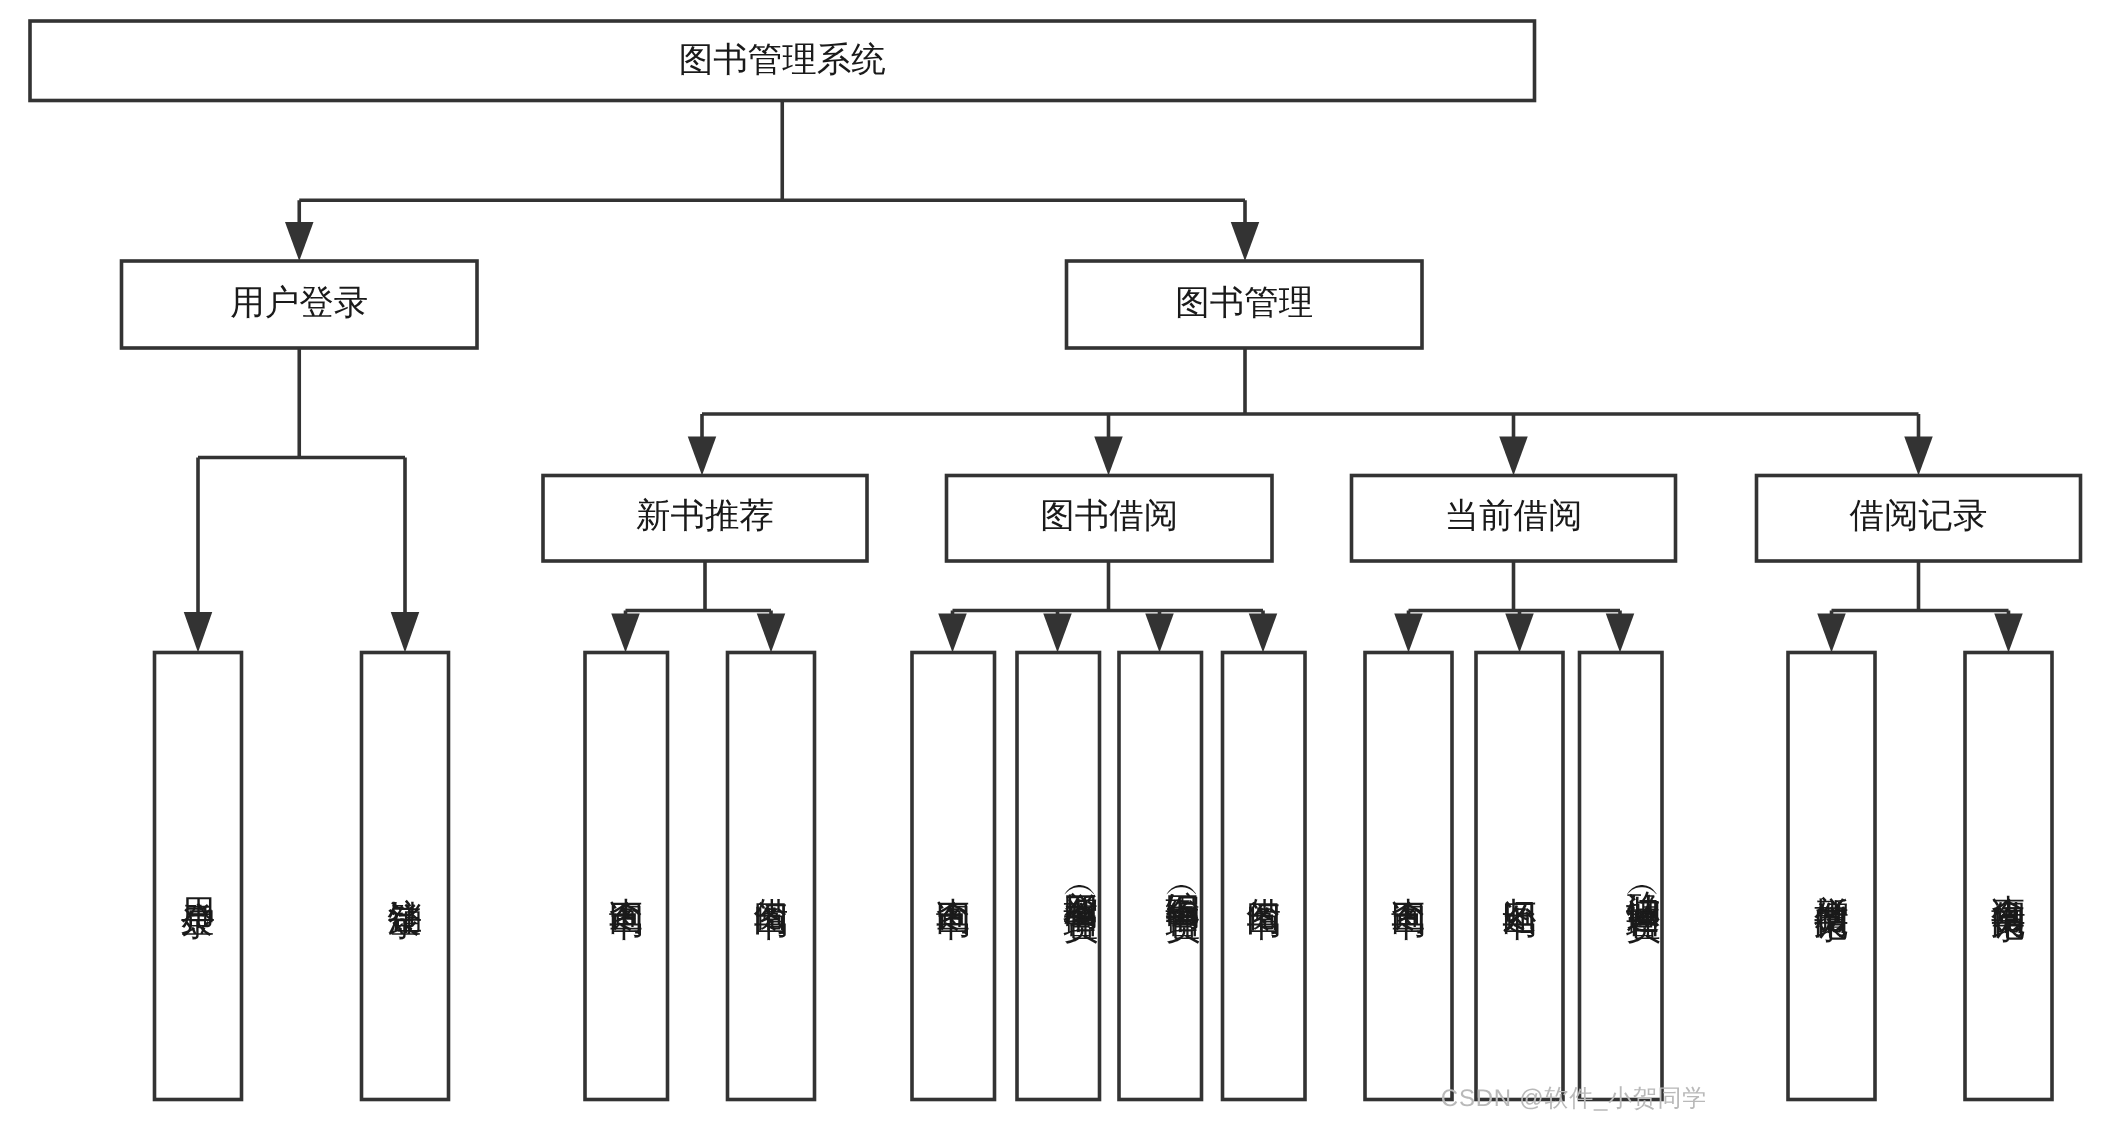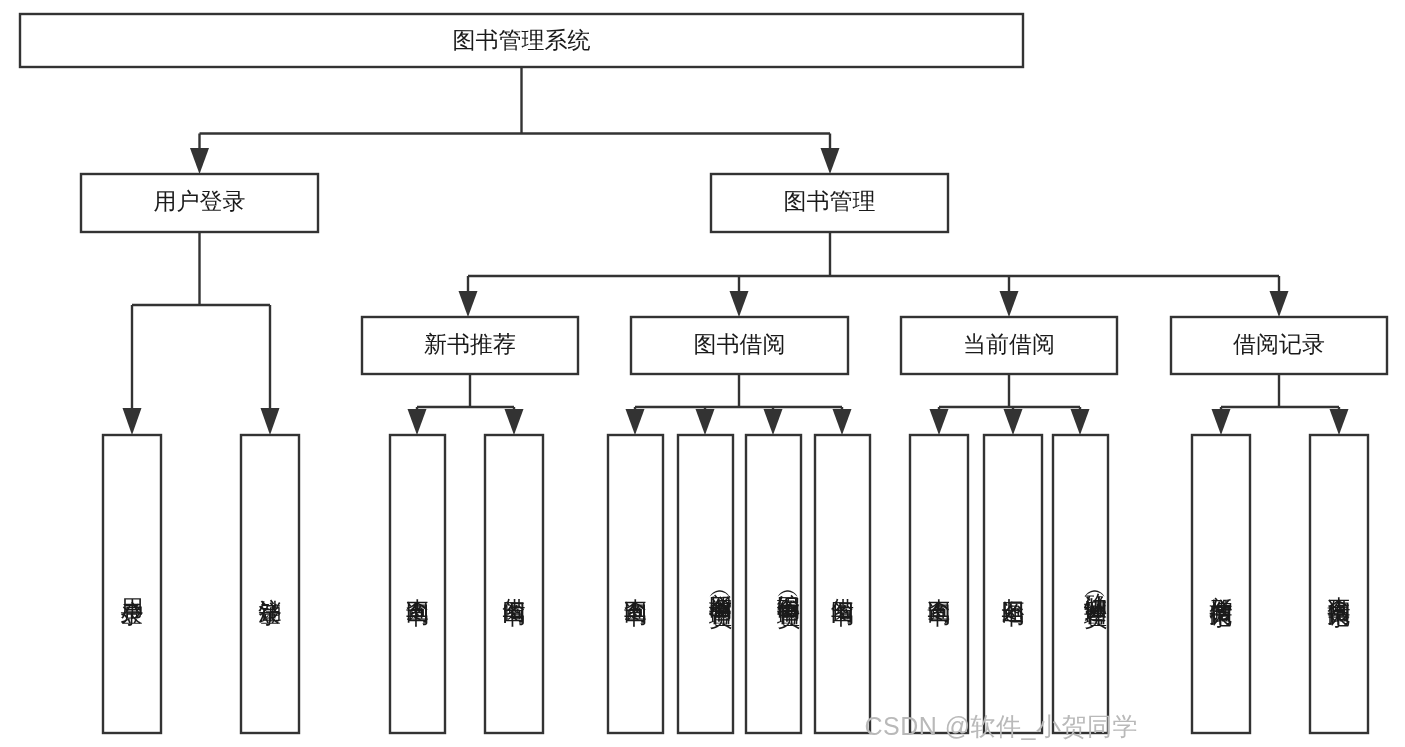--- a/index.html
+++ b/index.html
@@ -64,21 +64,21 @@
     justify-content: center;
     text-align: center;
     white-space: nowrap;
     pointer-events: none;
   }
   .watermark {
     position: absolute;
     right: 8px;
     bottom: 4px;
     font-family: "Liberation Sans", "DejaVu Sans", sans-serif;
-    font-size: 25px;
+    font-size: 16px;
     color: #b9b9b9;
     white-space: nowrap;
     letter-spacing: 0.5px;
   }
 </style>
 </head>
 <body>
 
 <div id="diagram-root">
 

